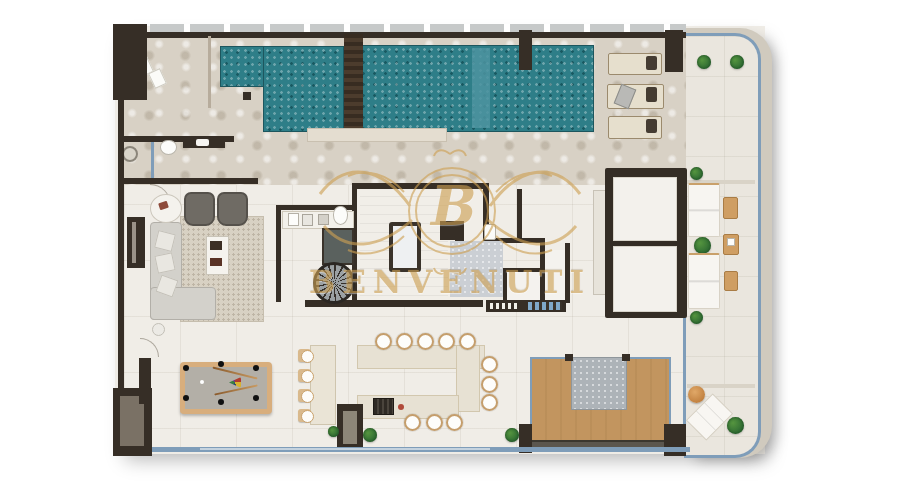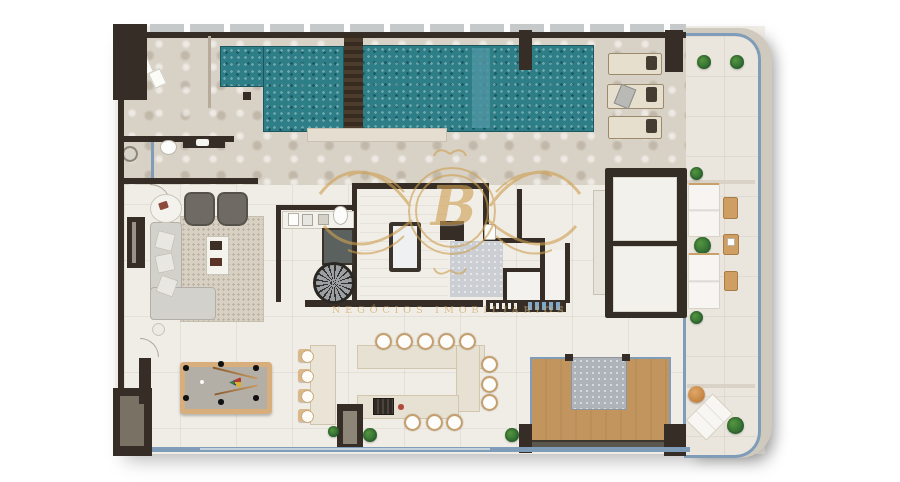--- a/index.html
+++ b/index.html
@@ -250,16 +250,16 @@
       <path d="M190,58 C220,16 256,14 280,46" stroke-width="3"></path>
       <path d="M188,72 C222,102 254,104 276,78" stroke-width="3"></path>
       <path d="M196,44 C212,26 234,20 252,28" stroke-width="2"></path>
       <path d="M196,88 C212,104 234,110 252,102" stroke-width="2"></path>
       <path d="M150,6 C142,0 136,2 134,8 M150,6 C158,0 164,2 166,8" stroke-width="2"></path>
       <path d="M150,122 C142,128 136,126 134,120 M150,122 C158,128 164,126 166,120" stroke-width="2"></path>
     </svg>
     <div class="abs wm-ring" style="left:118px;top:27px;width:84px;height:84px;"></div>
     <div class="abs wm-ring" style="left:125px;top:34px;width:70px;height:70px;"></div>
     <div class="abs wm-mono" style="left:141px;top:34px;">B</div>
-    <div class="abs wm-tag" style="left:0;top:164px;width:320px;text-align:center;">NEGÓCIOS IMOBILIÁRIOS</div>
+    <div class="abs wm-brand" style="left:0;top:124px;width:320px;text-align:center;">BENVENUTI</div>
   </div>
 
 </div>
 
 </body></html>

